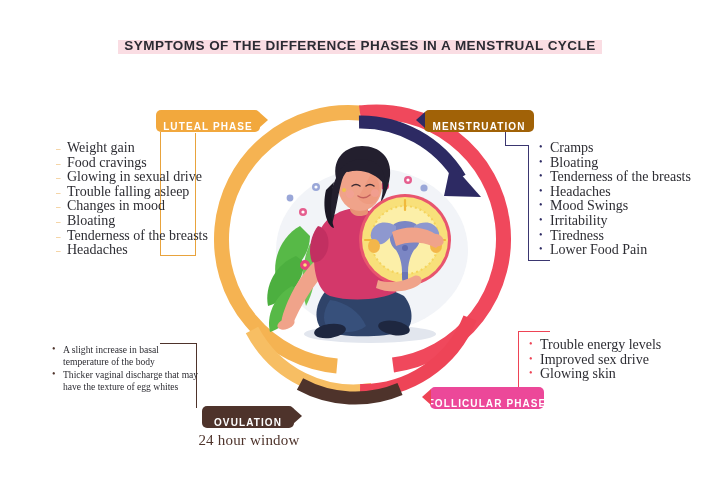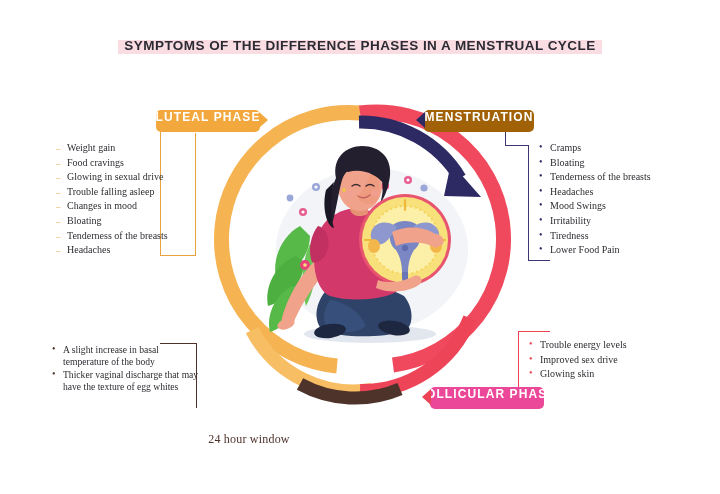--- a/index.html
+++ b/index.html
@@ -50,25 +50,25 @@
     left: 0; top: 0;
     width: 720px;
     height: 494px;
     pointer-events: none;
   }
 
   
   .badge {
     position: absolute;
     display: flex;
-    align-items: flex-start;
+    align-items: flex-end;
     justify-content: center;
     color: #ffffff;
     font-family: "Liberation Sans", sans-serif;
-    font-size: 12px;
+    font-size: 10px;
     font-weight: bold;
     letter-spacing: 1.1px;
     white-space: nowrap;
     border-radius: 5px;
     height: 22px;
     box-sizing: border-box;
     padding: 0 12px;
   }
   .badge .tail {
     position: absolute;
@@ -119,33 +119,33 @@
     border-width: 8px 9px 8px 0;
     border-color: transparent #EE4355 transparent transparent;
   }
 
   .ovulation-caption {
     position: absolute;
     left: 196px; top: 432px;
     width: 106px;
     text-align: center;
     font-family: "Liberation Serif", serif;
-    font-size: 12px;
+    font-size: 15px;
     color: #4E332B;
     letter-spacing: 0.2px;
   }
 
   
   .sym-list {
     position: absolute;
     list-style: none;
     margin: 0;
     padding: 0;
     font-family: "Liberation Serif", serif;
-    font-size: 10px;
+    font-size: 14px;
     line-height: 14.6px;
     color: #2d2d33;
   }
   .sym-list li {
     position: relative;
     padding-left: 11px;
     white-space: nowrap;
   }
   .sym-list li::before {
     position: absolute;
@@ -359,20 +359,24 @@
   <div class="badge" id="badge-luteal">
     <span>LUTEAL PHASE</span>
     <span class="tail"></span>
   </div>
 
   <div class="badge" id="badge-menstruation">
     <span class="tail"></span>
     <span>MENSTRUATION</span>
   </div>
 
+  <div class="badge" id="badge-ovulation">
+    <span>OVULATION</span>
+    <span class="tail"></span>
+  </div>
 
   <div class="badge" id="badge-follicular">
     <span class="tail"></span>
     <span>FOLLICULAR PHASE</span>
   </div>
 
   <div class="ovulation-caption">24 hour window</div>
 
   <ul class="sym-list" id="list-luteal">
     <li>Weight gain</li>

